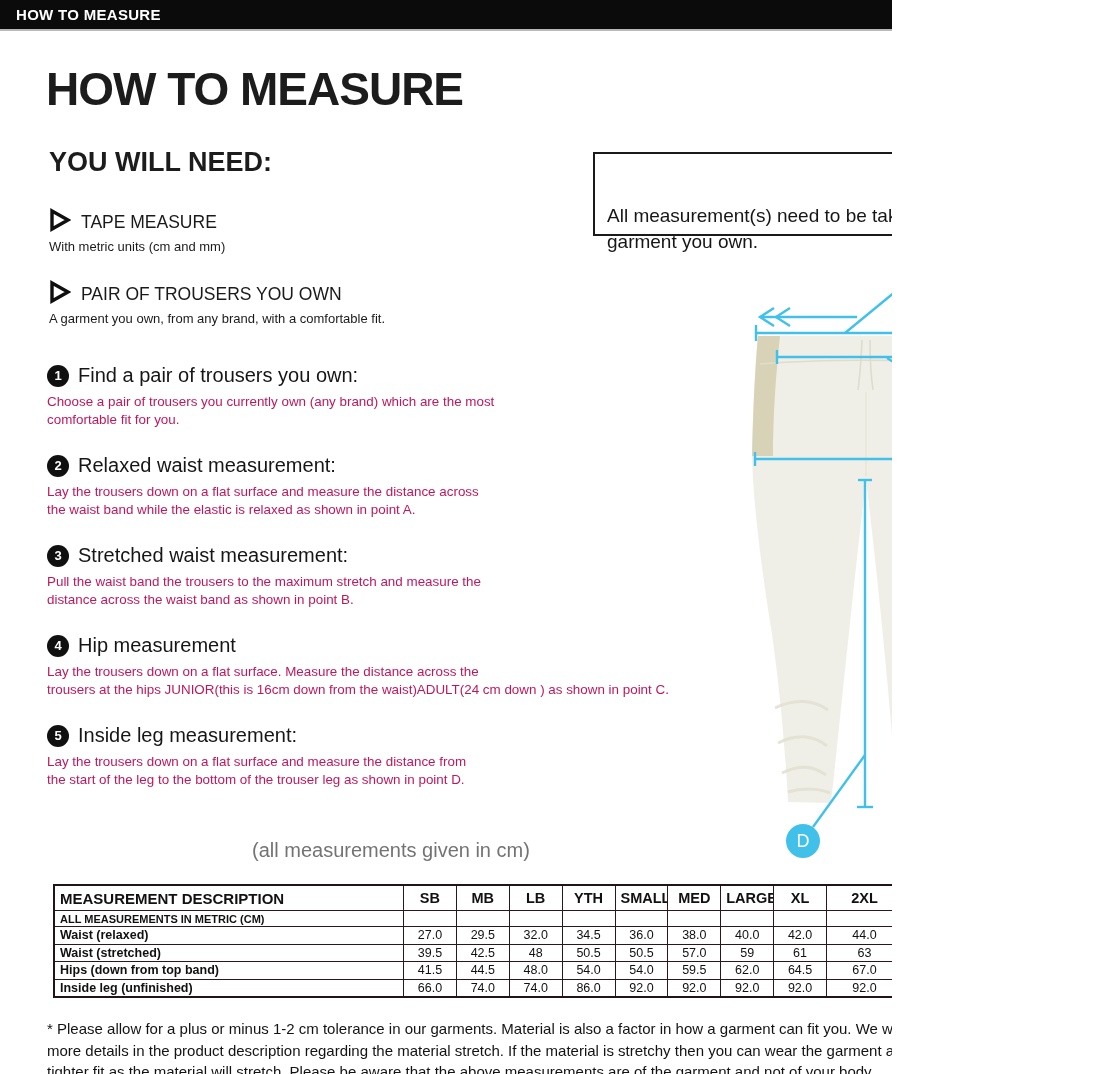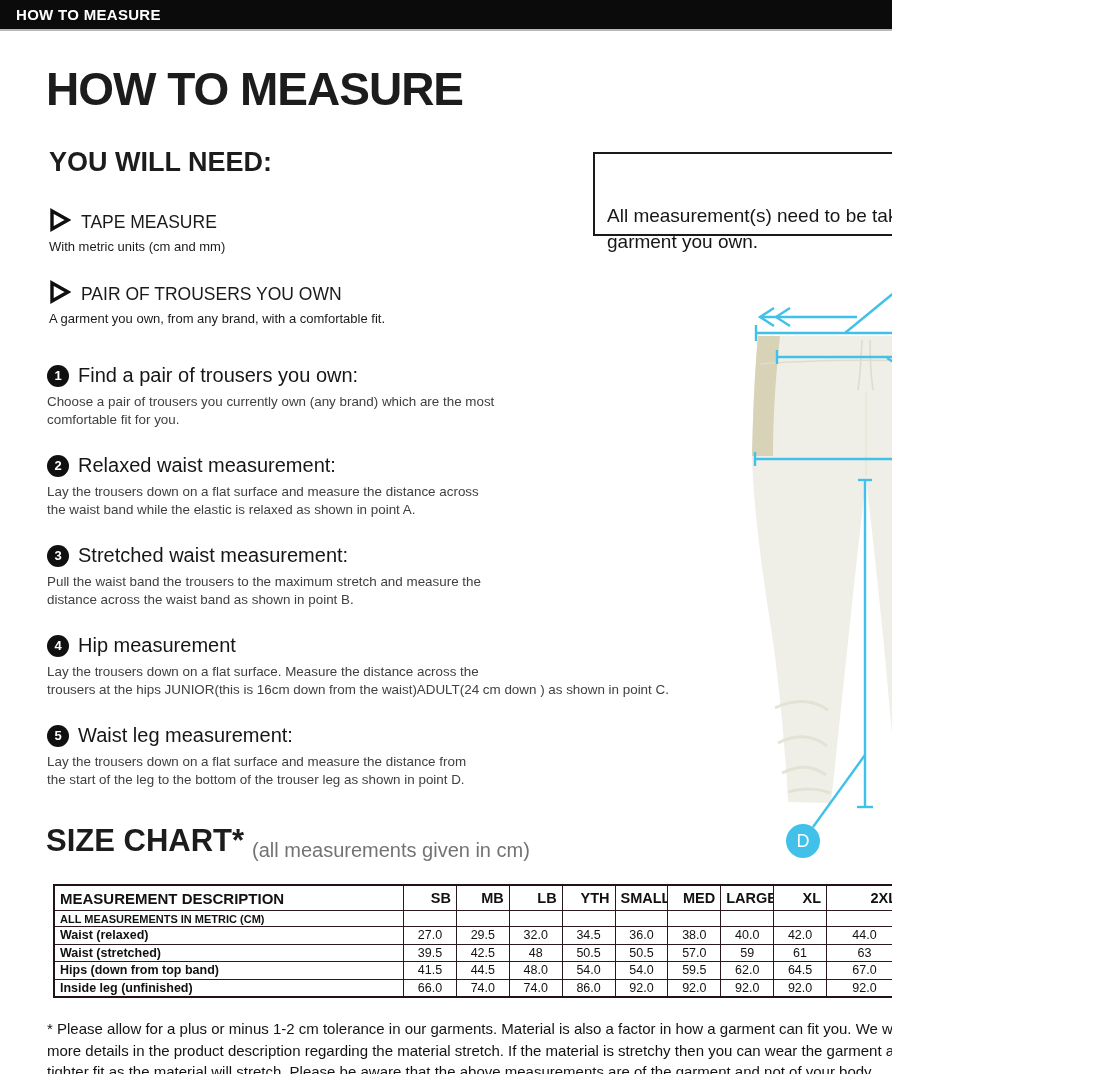--- a/index.html
+++ b/index.html
@@ -26,34 +26,34 @@
   .need-row{display:flex;align-items:center;gap:10px;}
   .need-label{font-size:17.5px;font-weight:500;color:#1a1a1a;}
   .need-sub{font-size:13px;margin-top:3px;color:#1a1a1a;}
   .tri-icon{flex:0 0 auto;display:inline-block;}
 
   
   .step{position:absolute;left:47px;width:690px;}
   .step-head{display:flex;align-items:center;gap:9px;}
   .step-num{width:22px;height:22px;border-radius:50%;background:#101010;color:#fff;font-size:13px;font-weight:700;display:flex;align-items:center;justify-content:center;flex:0 0 auto;}
   .step-title{font-size:20px;color:#161616;}
-  .step-body{margin-top:6px;font-size:13.4px;line-height:1.34;white-space:pre-line;color:#404040;}
+  .step-body{margin-top:6px;font-size:13.4px;line-height:1.34;white-space:pre-line;color:#be185d;}
 
   
   .diagram{position:absolute;left:700px;top:240px;width:420px;height:620px;}
   .diagram svg{position:absolute;left:0;top:0;}
   .marker{position:absolute;width:34px;height:34px;border-radius:50%;background:#41c1ea;color:#fff;font-size:18px;font-weight:500;display:flex;align-items:center;justify-content:center;}
 
   
   .chart-title{position:absolute;left:46px;top:823px;font-size:31px;font-weight:600;color:#1c1c1c;}
   .chart-subtitle{position:absolute;left:252px;top:839px;font-size:20px;color:#737373;}
   table.size{position:absolute;left:53px;top:884px;border-collapse:collapse;table-layout:fixed;width:851px;border:2.5px solid #211317;}
   table.size th, table.size td{border:1.4px solid #2a181d;padding:0 5px;overflow:hidden;white-space:nowrap;}
   th.desc{width:338px;text-align:left;font-size:15px;height:24px;}
-  th.size-col{font-size:14.5px;text-align:right;}
+  th.size-col{font-size:14.5px;text-align:center;}
   tr.metric-row td{height:15px;font-size:11px;font-weight:700;text-align:left;}
   tr.data-row td{height:16.5px;font-size:12.5px;}
   td.row-label{text-align:left;font-weight:600;}
   td.val{text-align:center;font-weight:400;}
 
   
   .footnote{position:absolute;left:47px;top:1018px;width:1050px;font-size:15px;line-height:1.44;white-space:pre-line;color:#131313;}
 </style>
 </head>
 <body>
@@ -133,21 +133,21 @@
       <span class="step-num">4</span>
       <span class="step-title">Hip measurement</span>
     </div>
     <div class="step-body">Lay the trousers down on a flat surface. Measure the distance across the
 trousers at the hips JUNIOR(this is 16cm down from the waist)ADULT(24 cm down ) as shown in point C.</div>
   </div>
 
   <div class="step" style="top:724px;">
     <div class="step-head">
       <span class="step-num">5</span>
-      <span class="step-title">Waist leg measurement:</span>
+      <span class="step-title">Inside leg measurement:</span>
     </div>
     <div class="step-body">Lay the trousers down on a flat surface and measure the distance from
 the start of the leg to the bottom of the trouser leg as shown in point D.</div>
   </div>
 
   <div class="diagram">
     <svg width="420" height="620" viewBox="0 0 420 620">
 
       <path d="M58,96 L273,96 C276,132 278,172 279,216 C274,268 262,336 252,402
                C246,462 242,522 240,568 L198,572
@@ -215,21 +215,20 @@
 
         <line x1="113" y1="587" x2="165" y2="515"></line>
       </g>
     </svg>
     <div class="marker" style="left:208px;top:10px;">B</div>
     <div class="marker" style="left:282px;top:170px;">A</div>
     <div class="marker" style="left:320px;top:305px;">C</div>
     <div class="marker" style="left:86px;top:584px;">D</div>
   </div>
 
-  <div class="chart-title">SIZE CHART*</div>
   <div class="chart-subtitle">(all measurements given in cm)</div>
 
   <table class="size">
     <tbody>
         <tr>
       <th class="desc">MEASUREMENT DESCRIPTION</th>
       <th class="size-col">SB</th>
       <th class="size-col">MB</th>
       <th class="size-col">LB</th>
       <th class="size-col">YTH</th>

